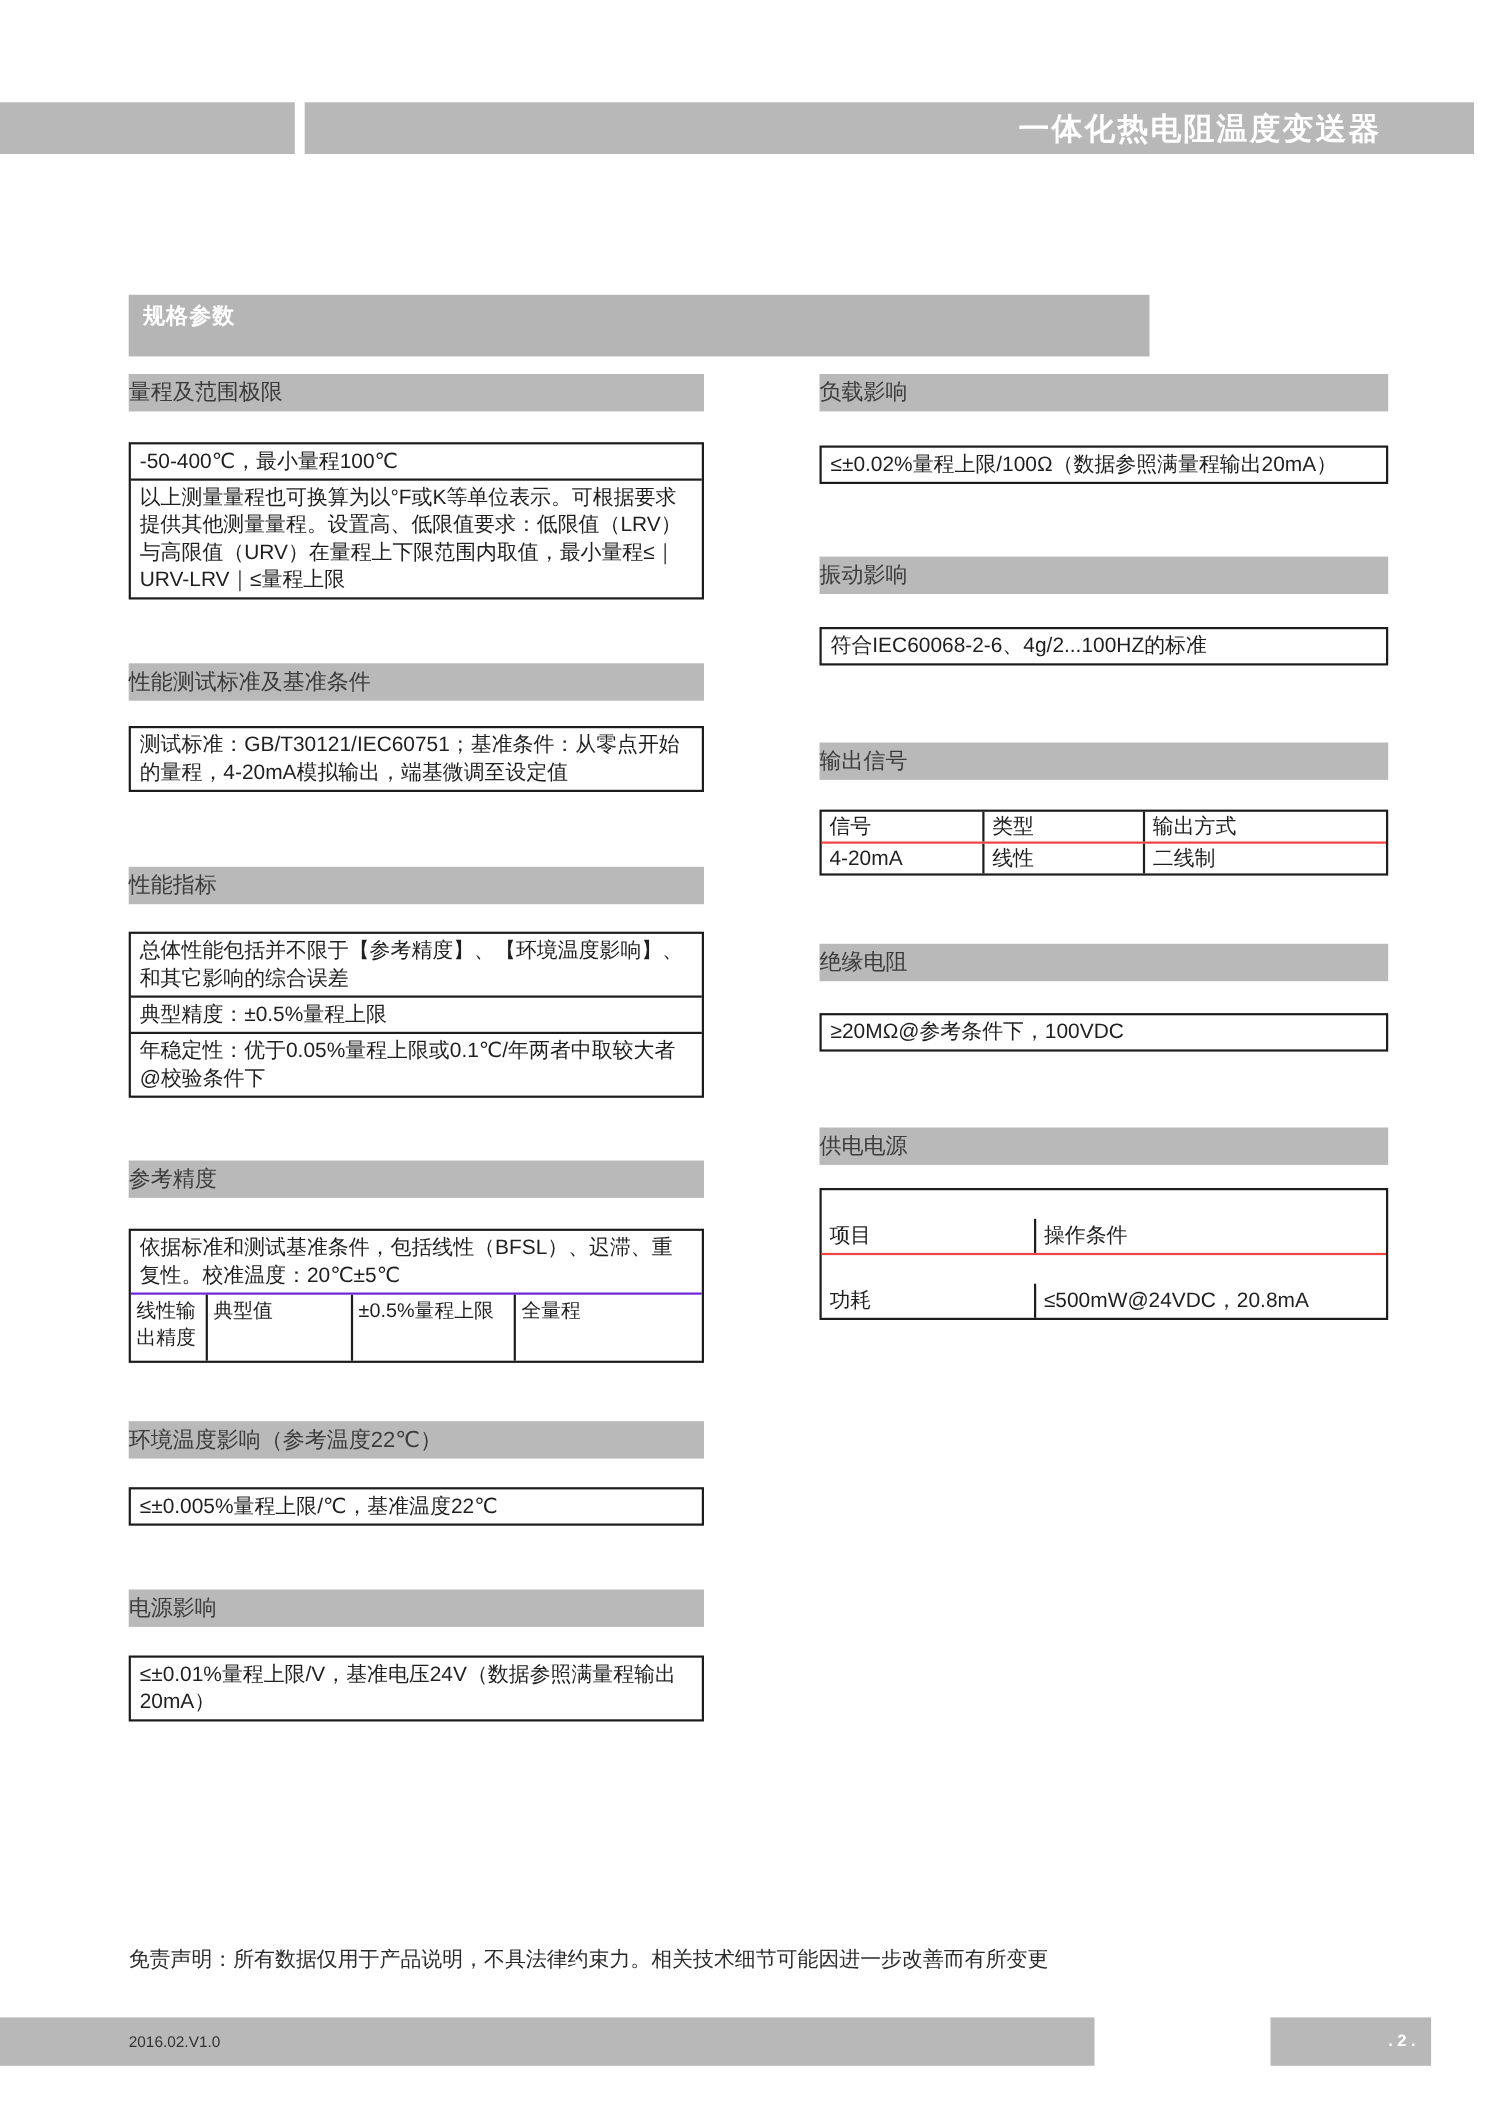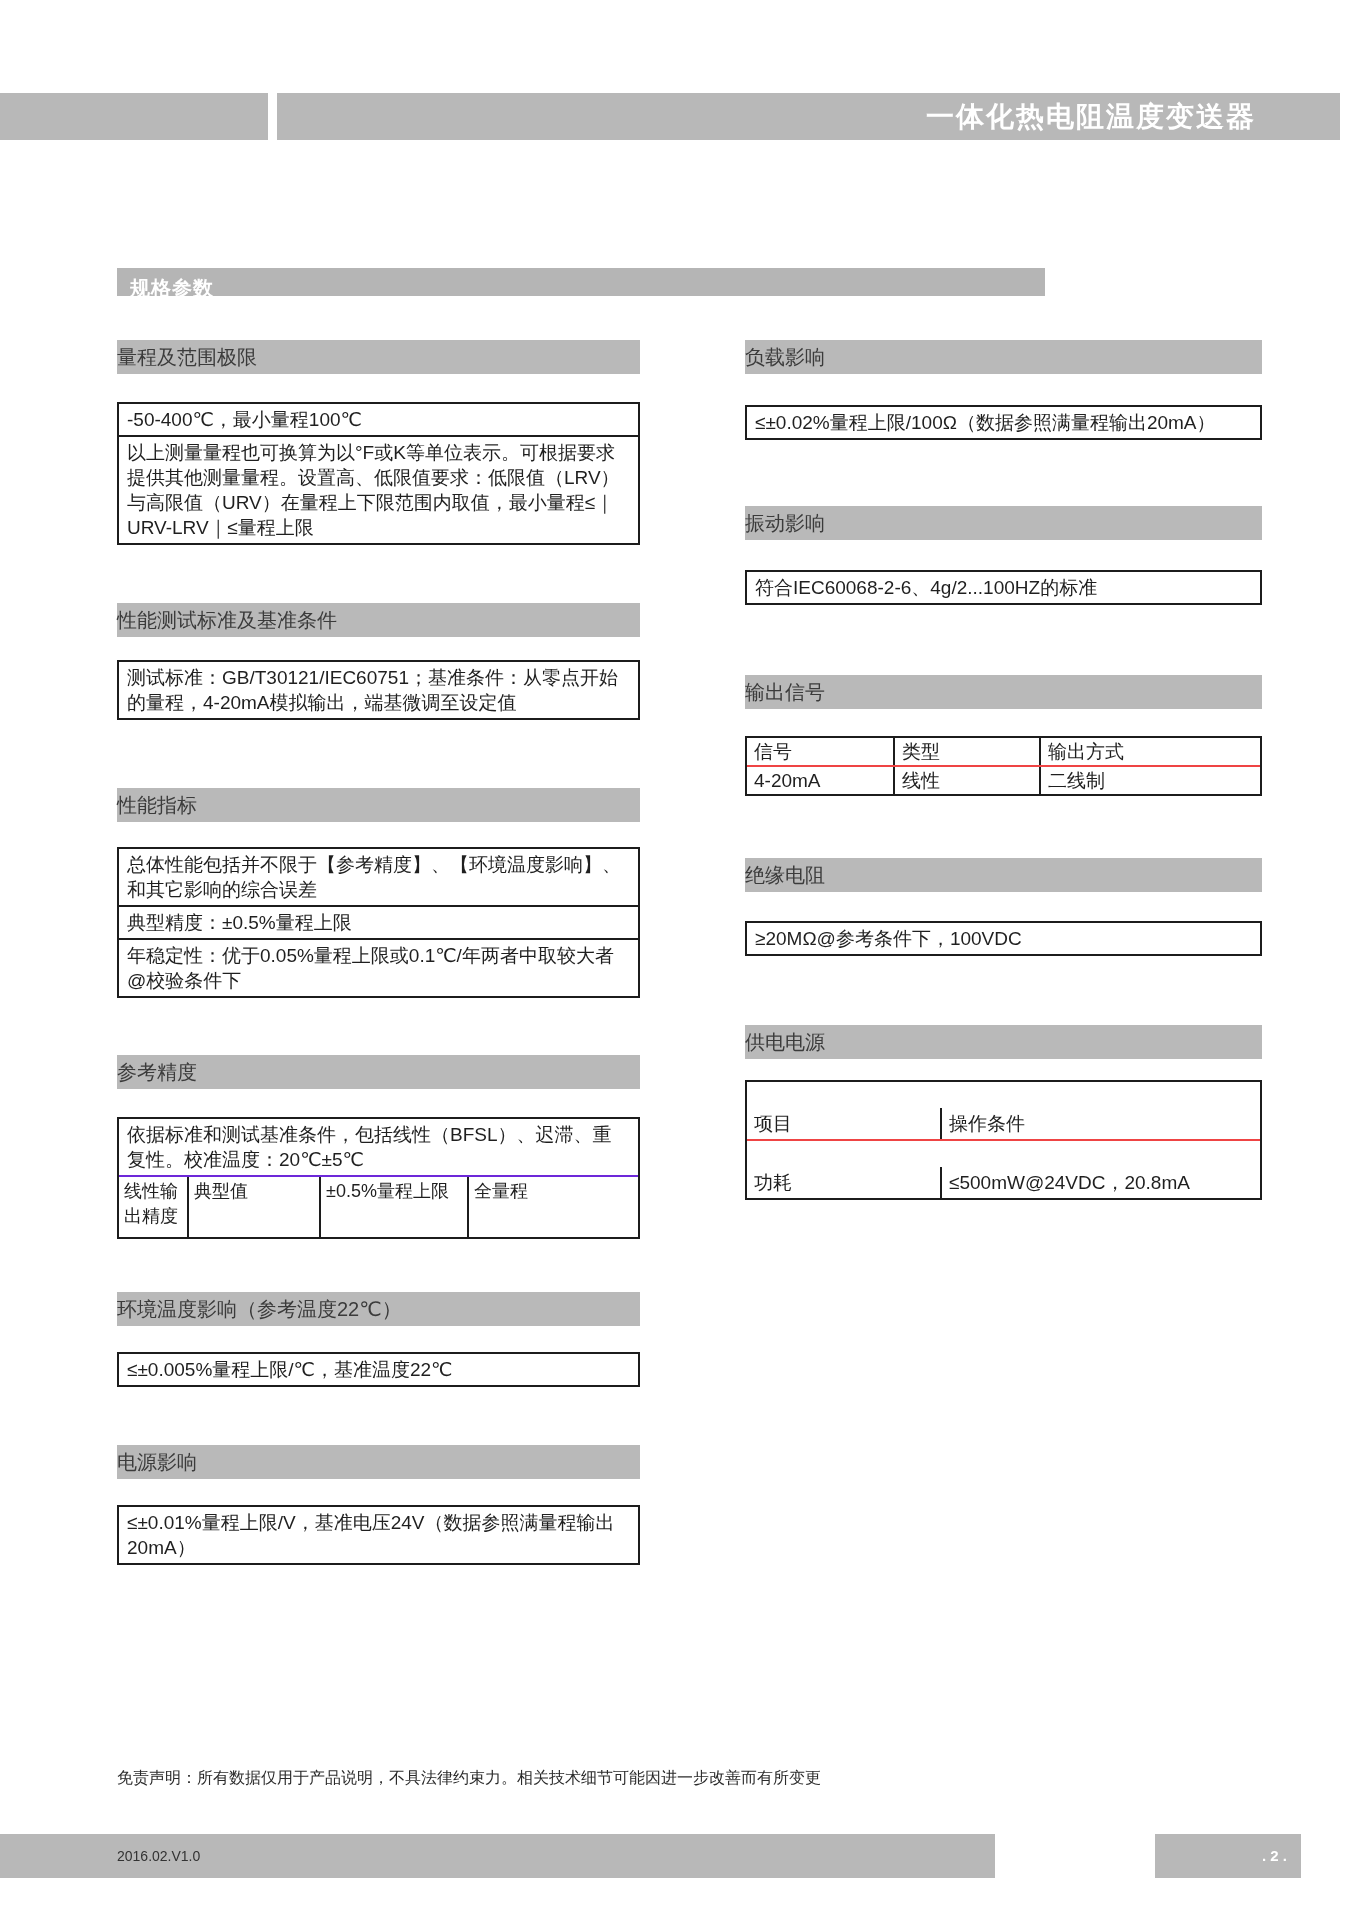--- a/index.html
+++ b/index.html
@@ -11,21 +11,21 @@
   
   .topbar { position:absolute; top:93px; height:47px; background:#b8b8b8; }
   .topbar.tleft  { left:0; width:268px; }
   .topbar.tright {
     left:277px; width:1063px; box-sizing:border-box;
     text-align:right; padding-right:84px;
     font-size:28px; font-weight:bold; color:#ffffff; line-height:47px; letter-spacing:2px;
   }
   
   .specbar {
-    position:absolute; left:117px; top:268px; width:928px; height:28px;
+    position:absolute; left:117px; top:268px; width:928px; height:56px;
     background:#b5b5b5; color:#ffffff; font-weight:bold; font-size:20px;
     line-height:40px; padding-left:13px; box-sizing:border-box; letter-spacing:1px;
   }
   
   .secbar {
     position:absolute; height:34px; background:#b9b9b9; color:#3b3b3b;
     font-size:20px; line-height:34px; box-sizing:border-box;
   }
   .lcol { left:117px; width:523px; }
   .rcol { left:745px; width:517px; }
@@ -50,21 +50,21 @@
     box-sizing:border-box; font-size:19px; line-height:25px; color:#1f1f1f;
   }
   .trow { display:flex; }
   .trow + .trow { border-top:2px solid #ef4444; }
   .tcell { padding:1px 7px; box-sizing:border-box; }
   .tcell + .tcell { border-left:2px solid #1c1c1c; }
   .ps .tcell { padding:3px 7px;margin-top:26px; }
   .os1 { width:146px; } .os2 { width:146px; } .os3 { flex:1; }
   .ps1 { width:193px; } .ps2 { flex:1; }
   
-  .disclaimer { position:absolute; left:117px; top:1768px; font-size:16px; color:#2b2b2b; }
+  .disclaimer { position:absolute; left:117px; top:1768px; font-size:19px; color:#2b2b2b; }
   .botbar {
     position:absolute; left:0; top:1834px; width:995px; height:44px; background:#b8b8b8;
     font-size:14px; color:#333333; line-height:44px; padding-left:117px; box-sizing:border-box;
   }
   .pagenum {
     position:absolute; left:1155px; top:1834px; width:146px; height:44px; background:#b8b8b8;
     color:#ffffff; font-size:15px; font-weight:bold; line-height:44px;
     text-align:right; padding-right:14px; box-sizing:border-box;
   }
 </style>

